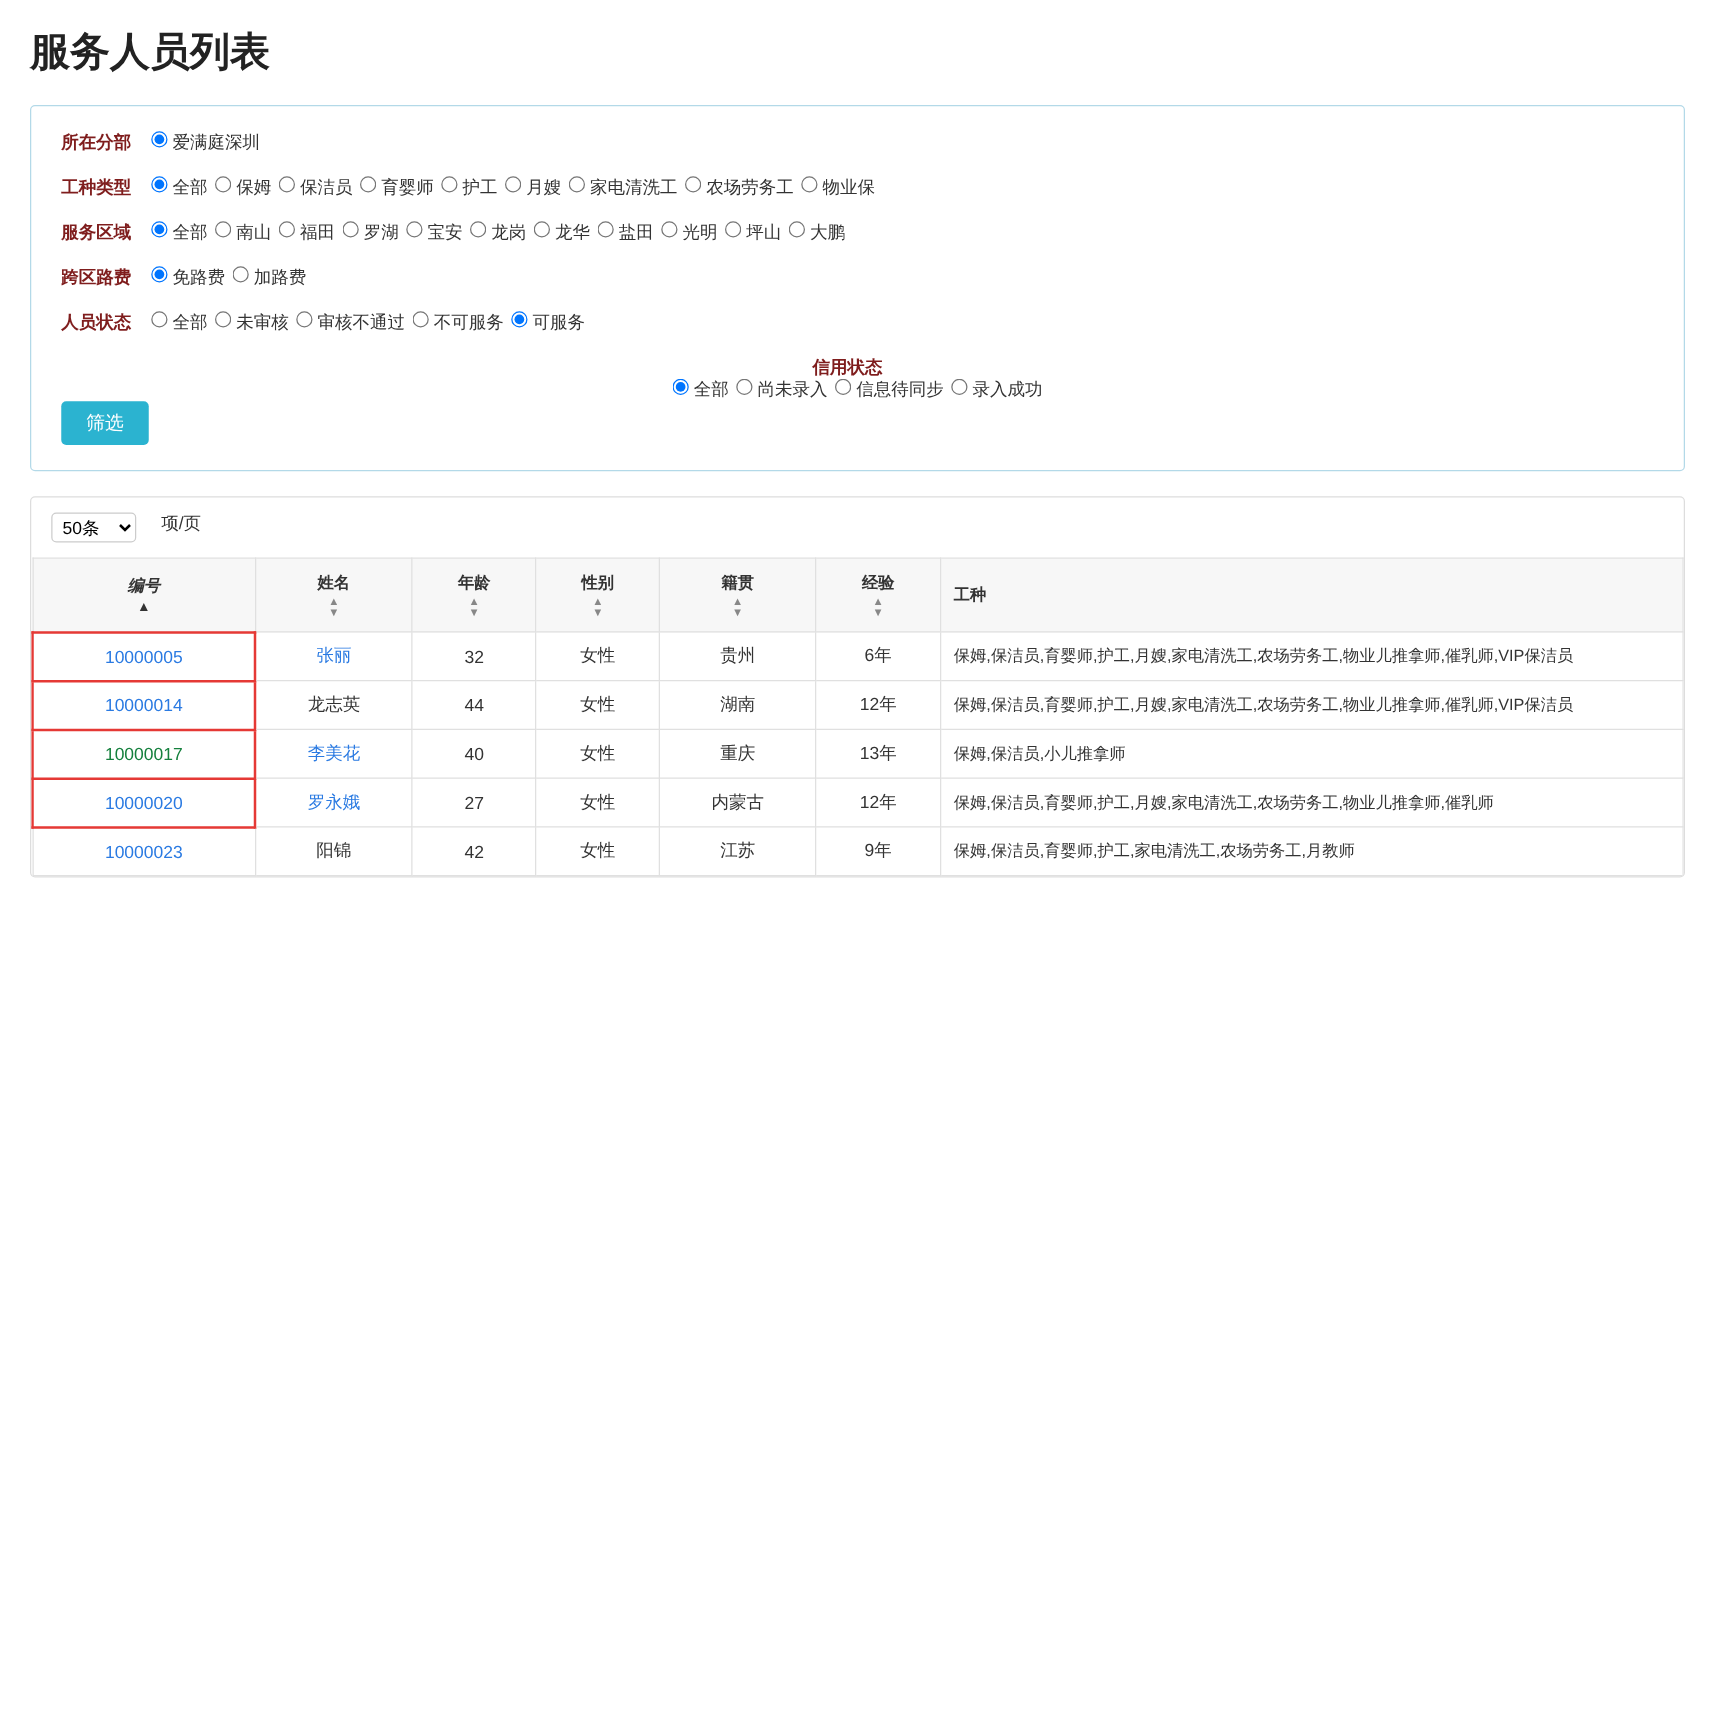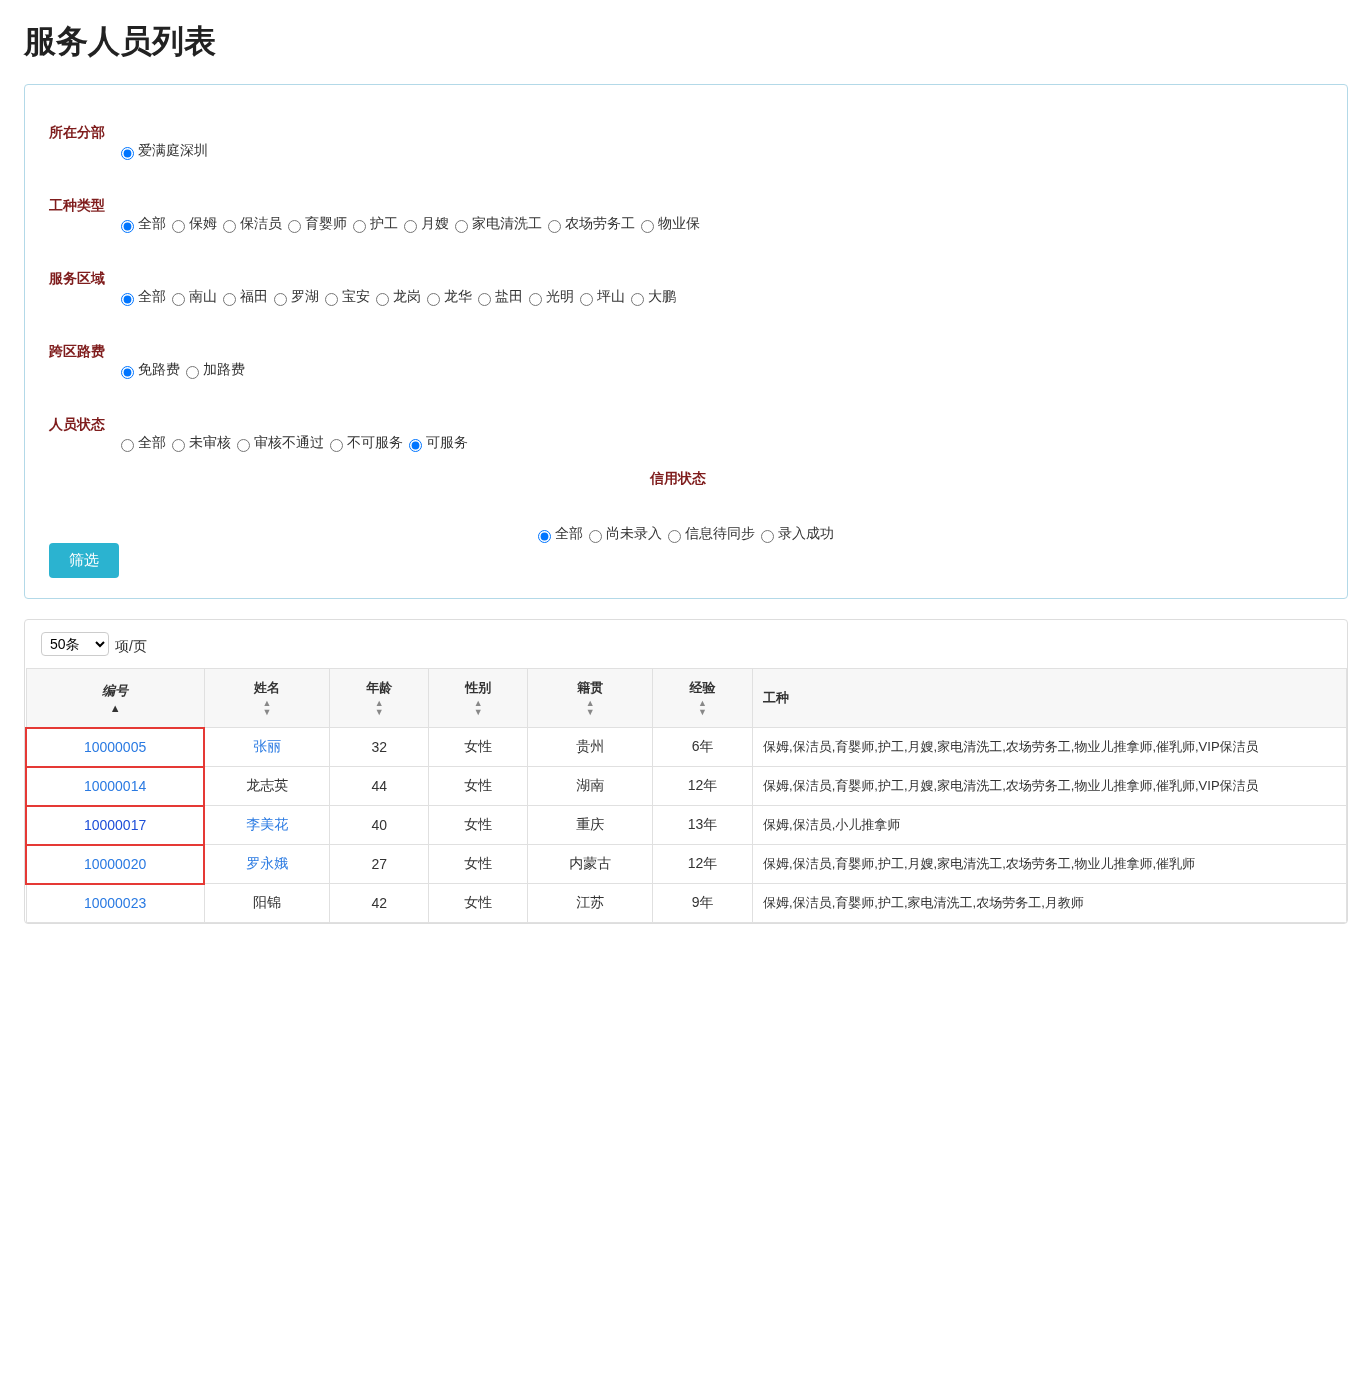--- a/index.html
+++ b/index.html
@@ -41,26 +41,25 @@
       color: #7f1d1d;
     }
     .filter-options {
       display: flex;
       align-items: center;
       flex-wrap: wrap;
       gap: 4px 6px;
     }
     .filter-option {
       display: flex;
-      align-items: flex-end;
+      align-items: flex-start;
       gap: 4px;
       cursor: pointer;
       white-space: nowrap;
       font-size: 14px;
-      margin-top: 37px;
     }
     .filter-option input[type="radio"] {
       cursor: pointer;
       margin: 0;
     }
     .btn-filter {
       background: #2bb3d0;
       color: #fff;
       border: none;
       border-radius: 4px;
@@ -71,23 +70,23 @@
     }
 
     .table-panel {
       border: 1px solid #ddd;
       border-radius: 4px;
       background: #fff;
       overflow: hidden;
     }
     .table-top {
       display: flex;
-      align-items: flex-end;
+      align-items: flex-start;
       padding: 12px 16px;
-      gap: 6px;
+      gap: 20px;
       font-size: 14px;
       color: #333;
     }
     .per-page-select {
       border: 1px solid #ccc;
       border-radius: 4px;
       padding: 2px 4px;
       font-size: 14px;
       background: #fff;
       cursor: pointer;
@@ -392,21 +391,21 @@
         <tr>
           <td style="color: rgb(42, 122, 226); cursor: pointer; border: 2.5px solid rgb(229, 57, 53);">10000014</td>
           <td>龙志英</td>
           <td>44</td>
           <td>女性</td>
           <td>湖南</td>
           <td>12年</td>
           <td class="job-cell">保姆,保洁员,育婴师,护工,月嫂,家电清洗工,农场劳务工,物业儿推拿师,催乳师,VIP保洁员</td>
         </tr>
         <tr>
-          <td style="color: #1d4ed8; cursor: pointer; border: 2.5px solid rgb(229, 57, 53);">10000017</td>
+          <td style="color: #15803d; cursor: pointer; border: 2.5px solid rgb(229, 57, 53);">10000017</td>
           <td style="color: rgb(42, 122, 226); cursor: pointer;">李美花</td>
           <td>40</td>
           <td>女性</td>
           <td>重庆</td>
           <td>13年</td>
           <td class="job-cell">保姆,保洁员,小儿推拿师</td>
         </tr>
         <tr>
           <td style="color: rgb(42, 122, 226); cursor: pointer; border: 2.5px solid rgb(229, 57, 53);">10000020</td>
           <td style="color: rgb(42, 122, 226); cursor: pointer;">罗永娥</td>

